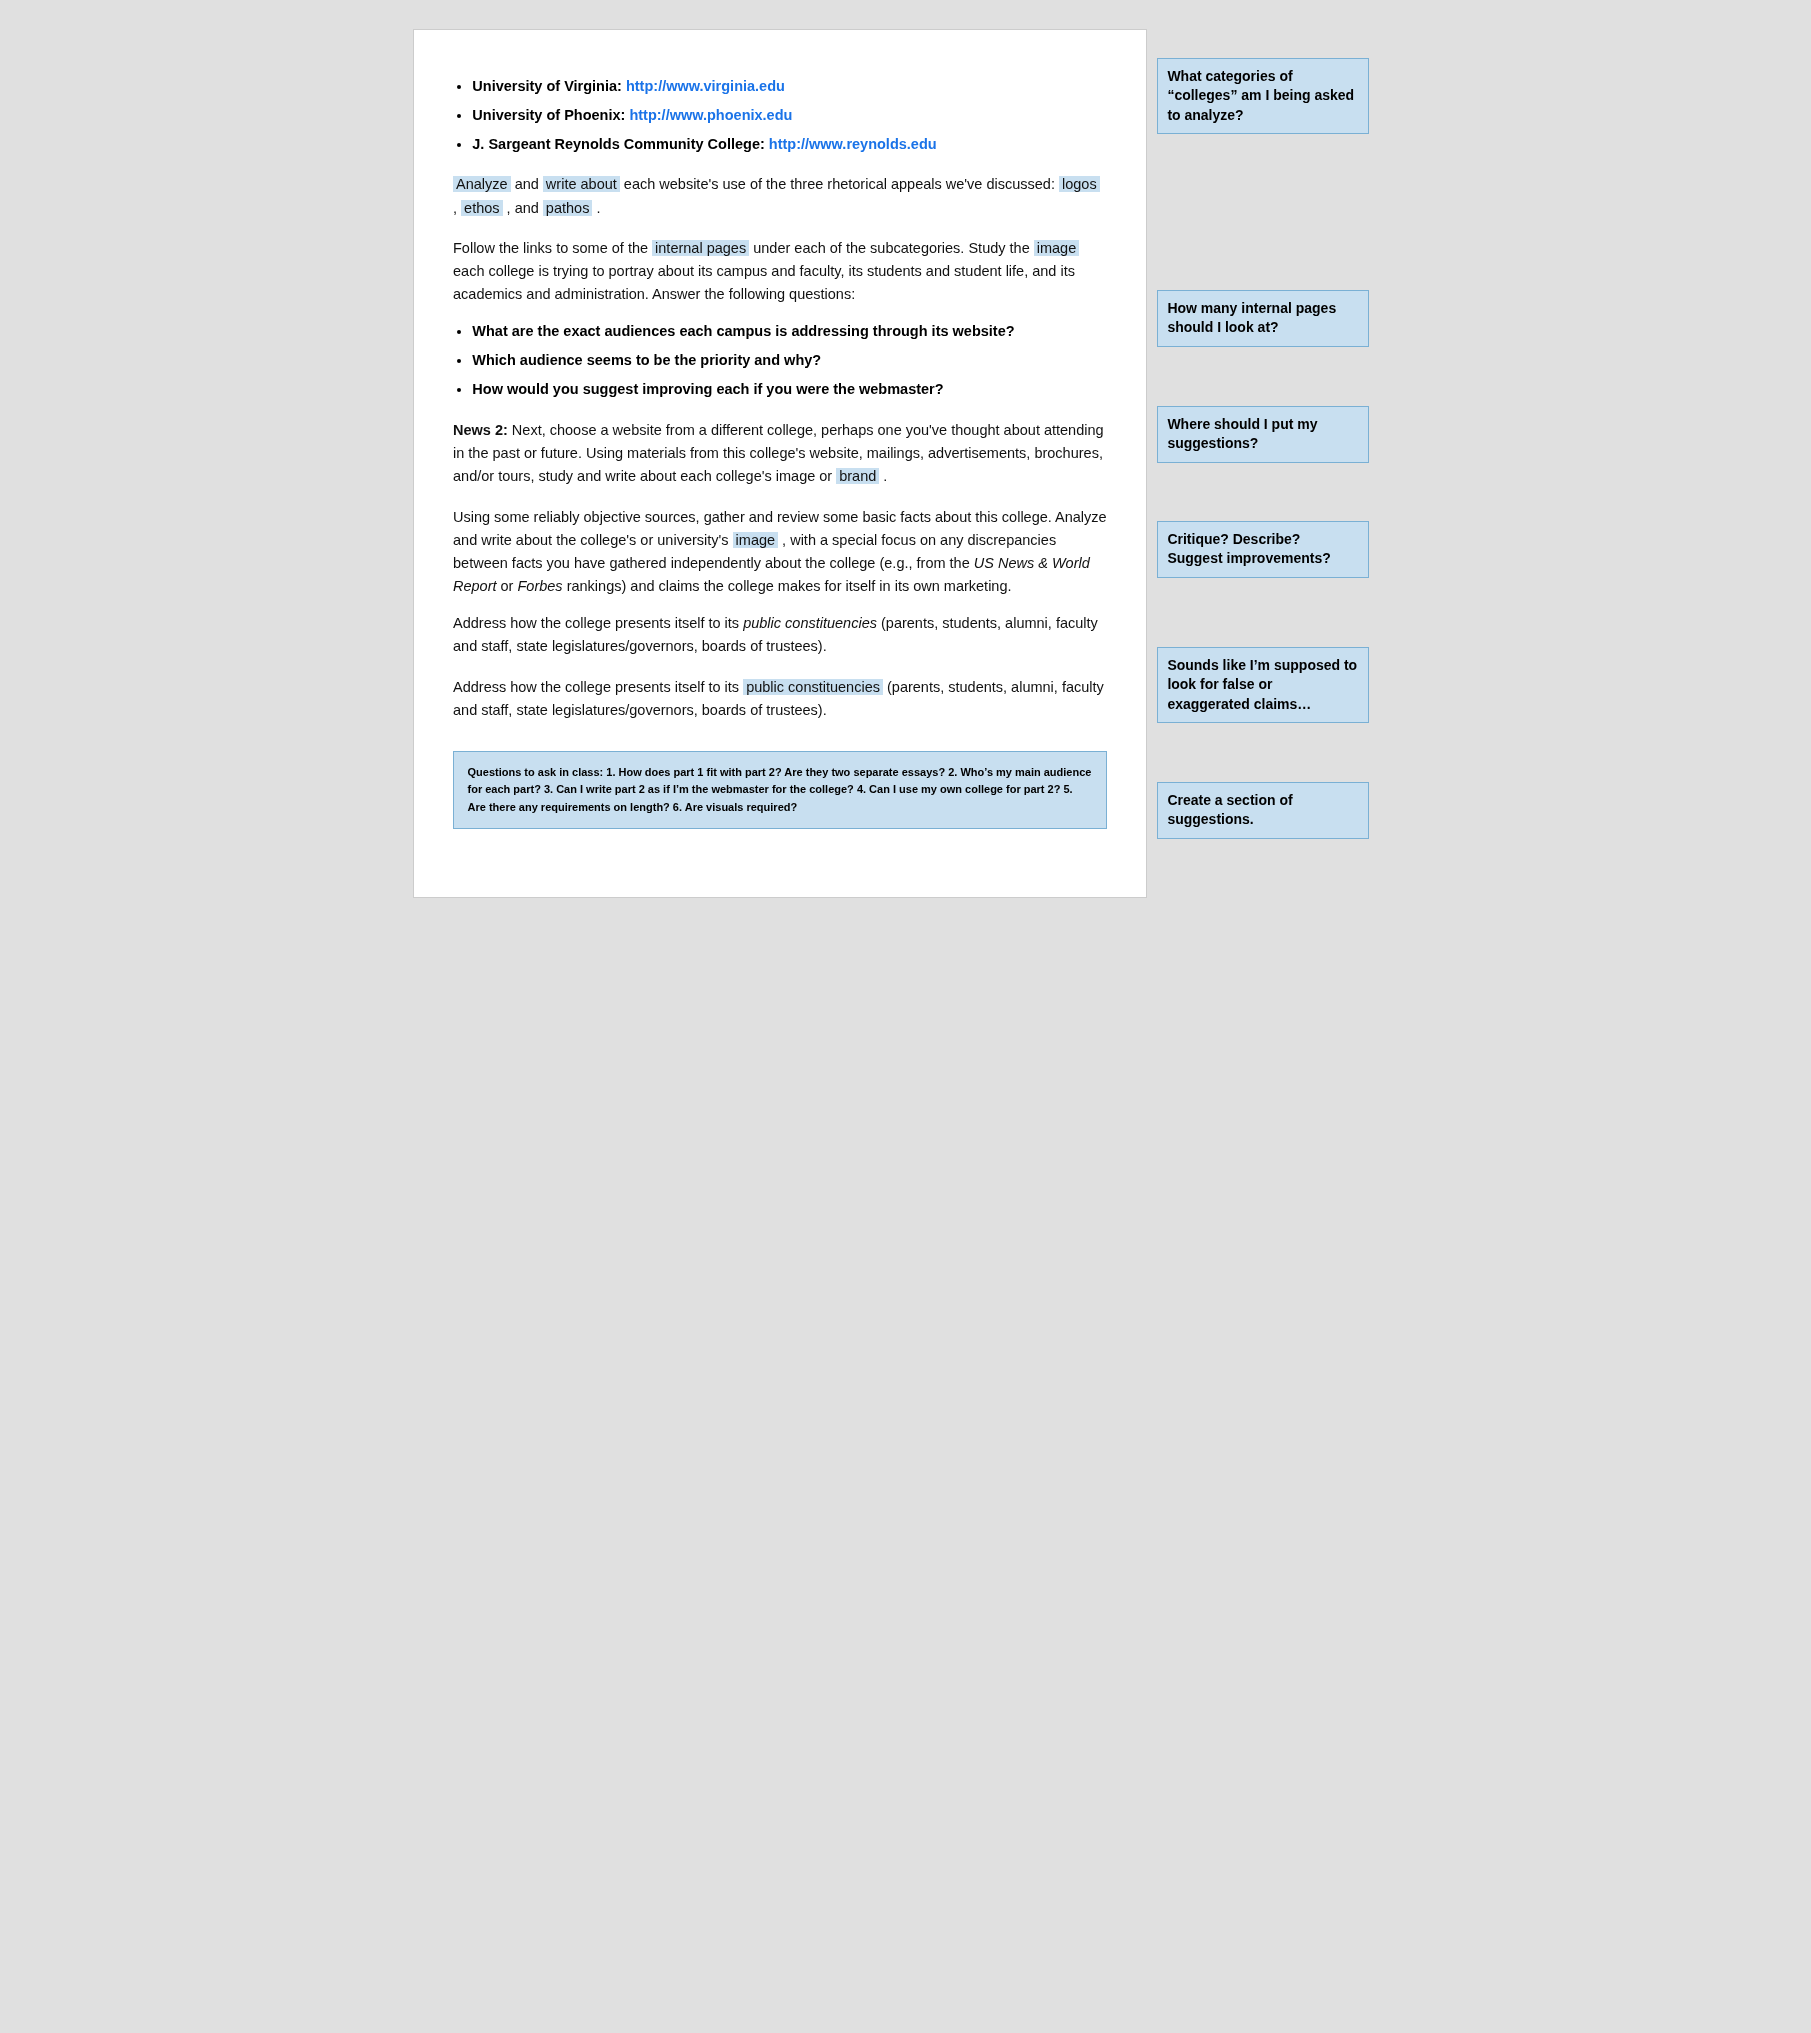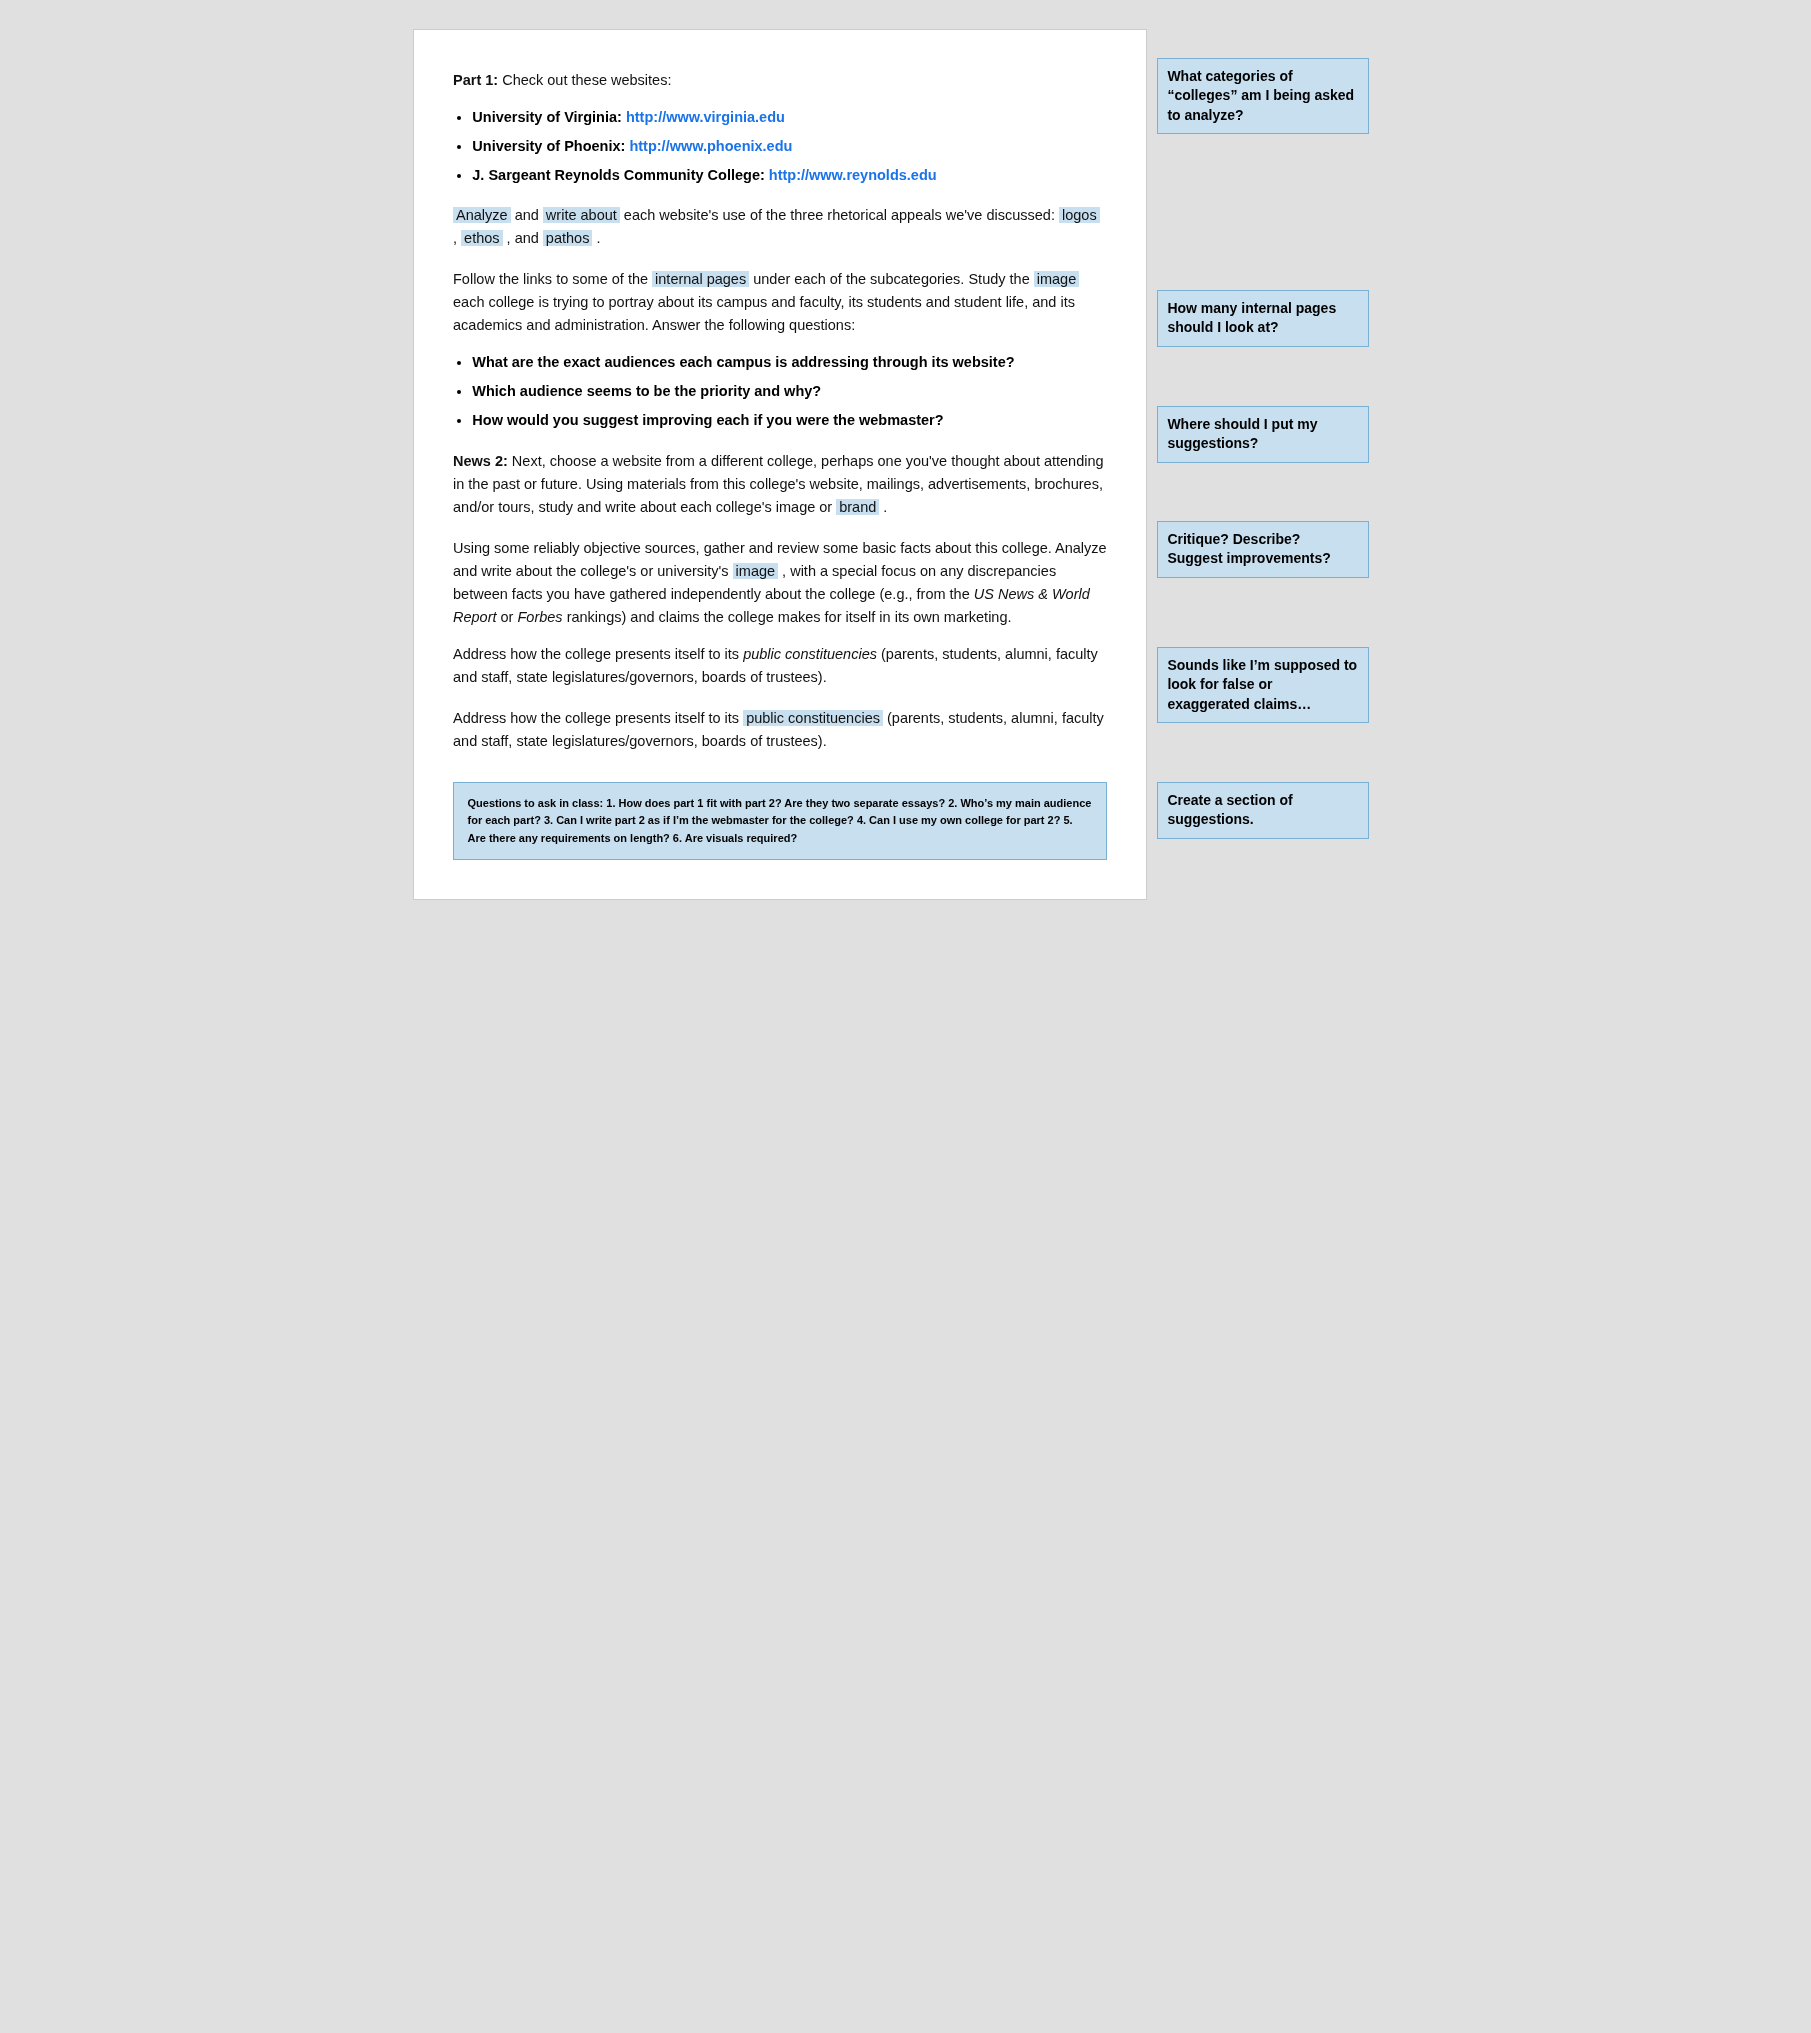--- a/index.html
+++ b/index.html
@@ -76,24 +76,20 @@
       margin-bottom: 17.4px;
     }
   </style>
 </head>
 <body>
 
 <div class="page-container">
   <div class="main-content">
 
     <div class="section">
-      <p>
-        <span class="bold">Part 1:</span>
-        <span> Check out these websites:</span>
-      </p>
       <ul>
         <li>
           <span>University of Virginia: </span>
           <span class="link-text">http://www.virginia.edu</span>
         </li>
         <li>
           <span>University of Phoenix: </span>
           <span class="link-text">http://www.phoenix.edu</span>
         </li>
         <li>

